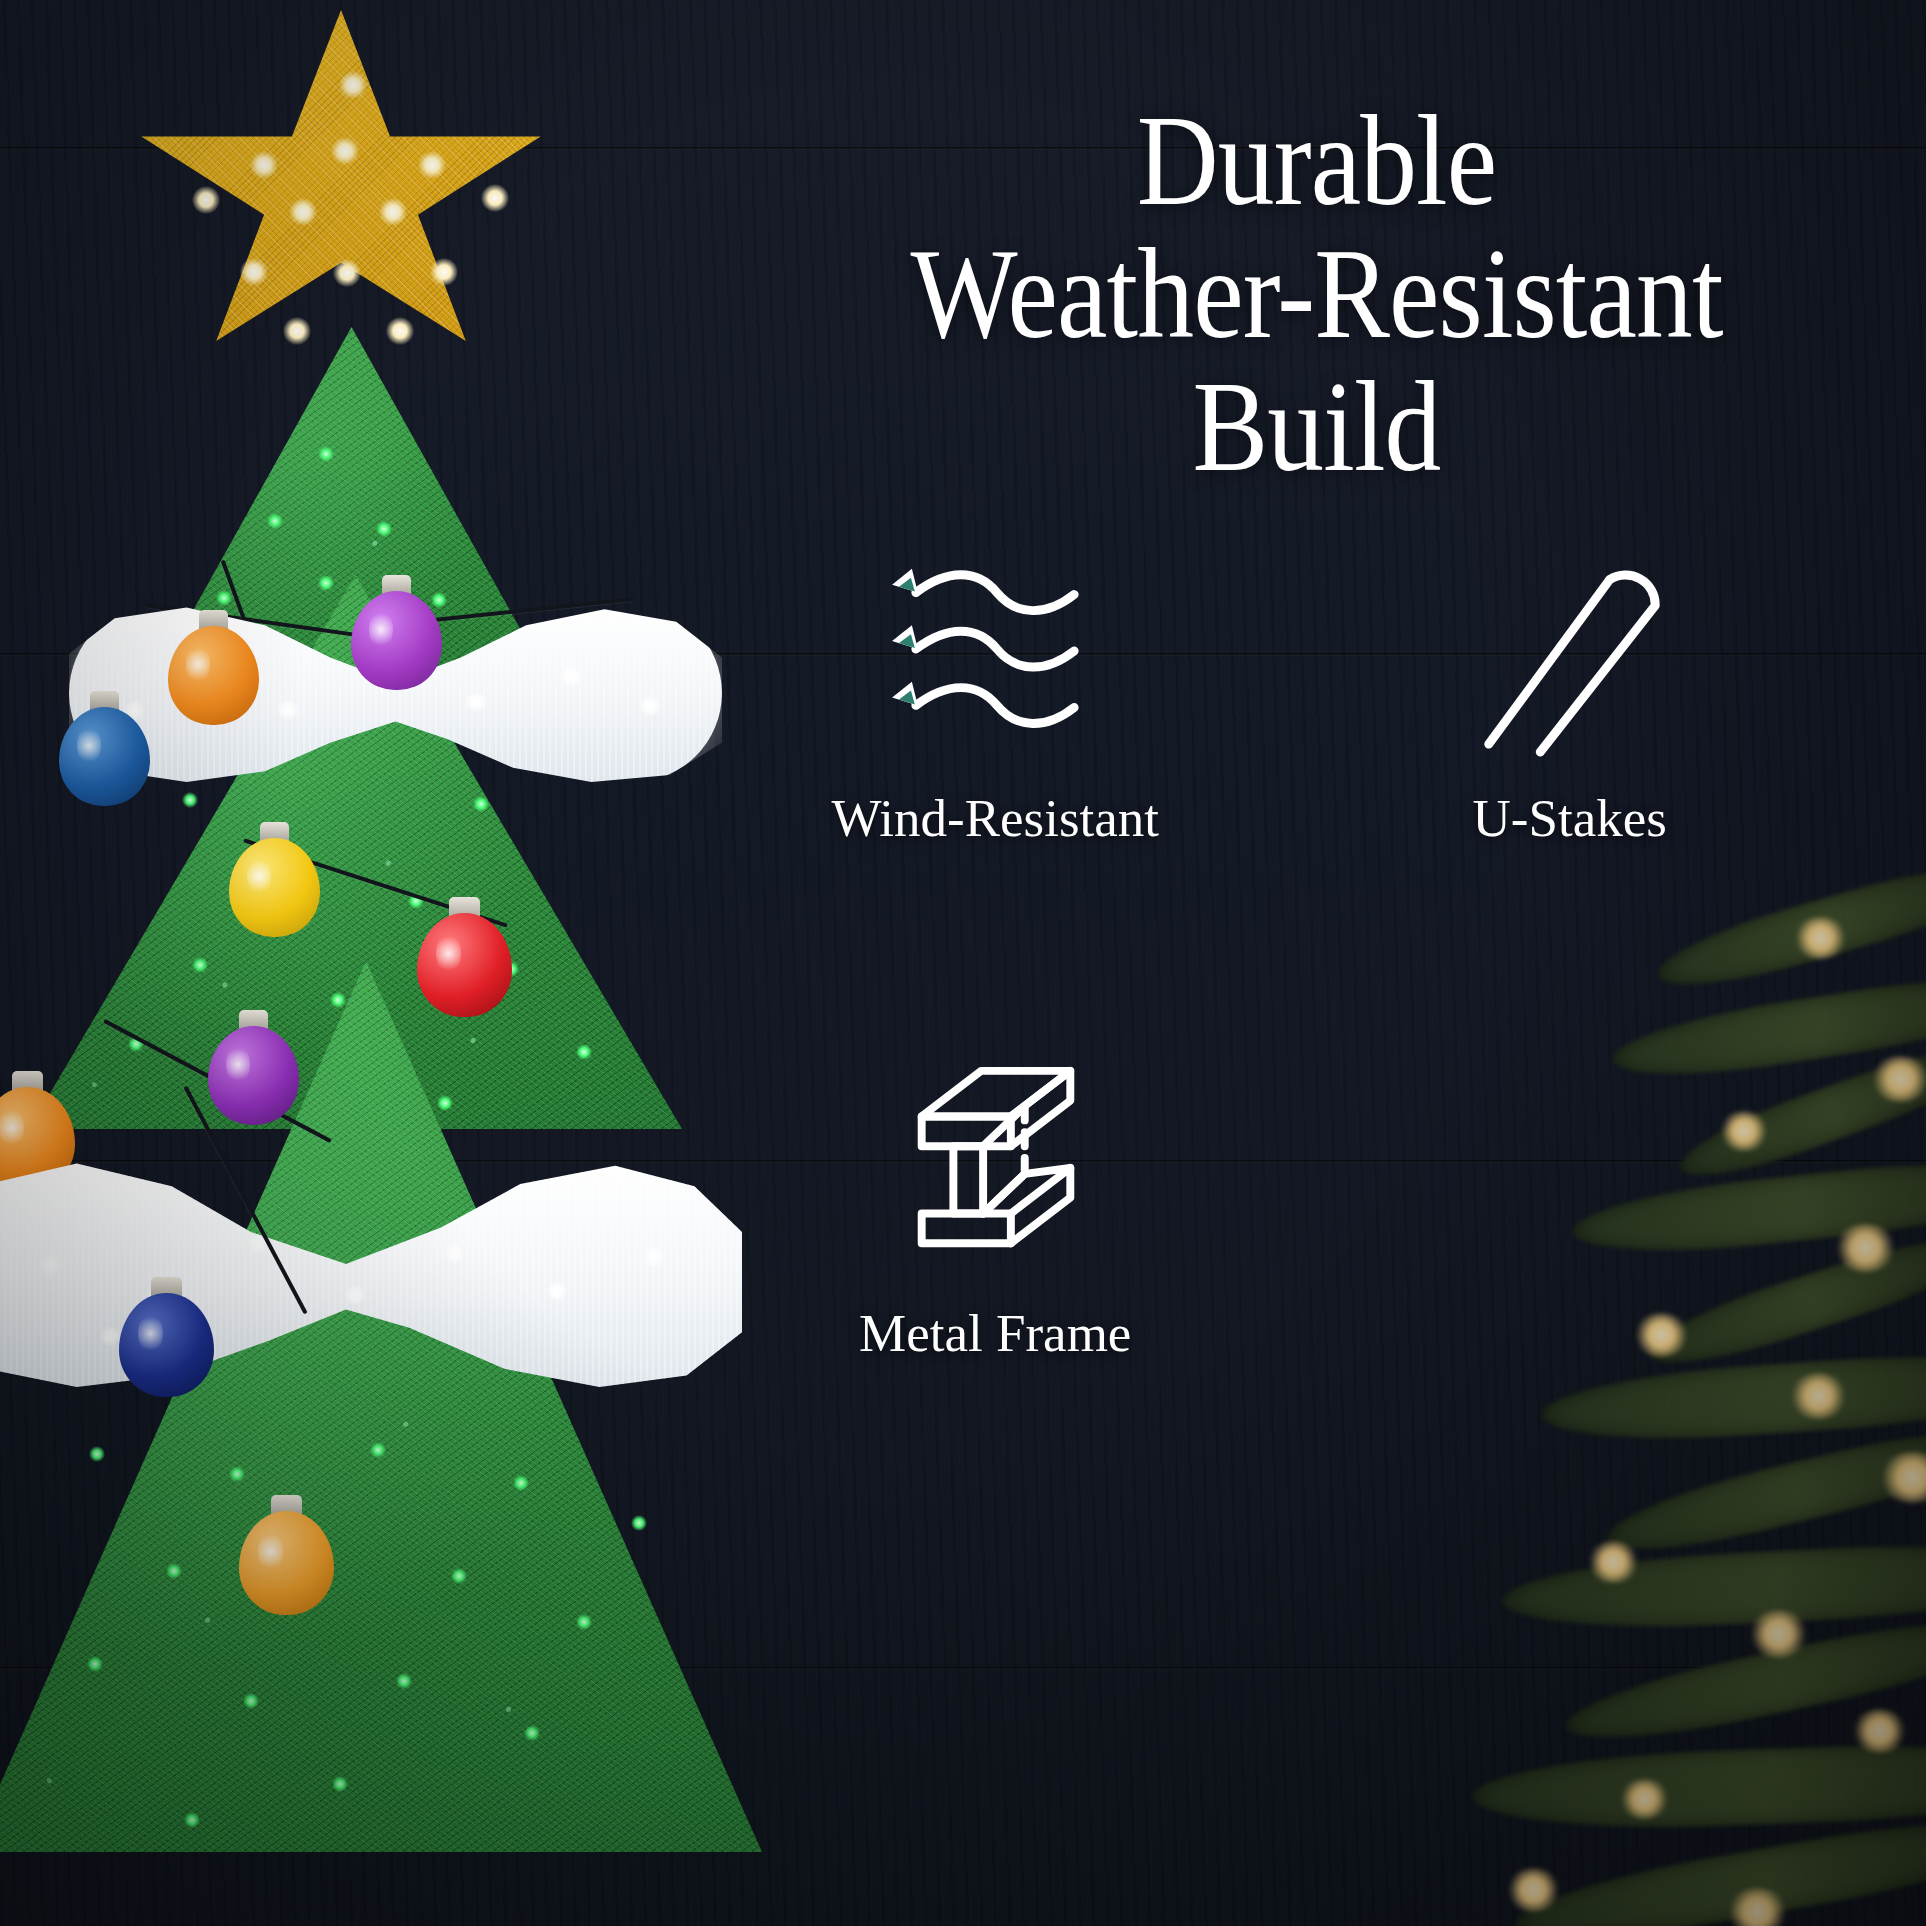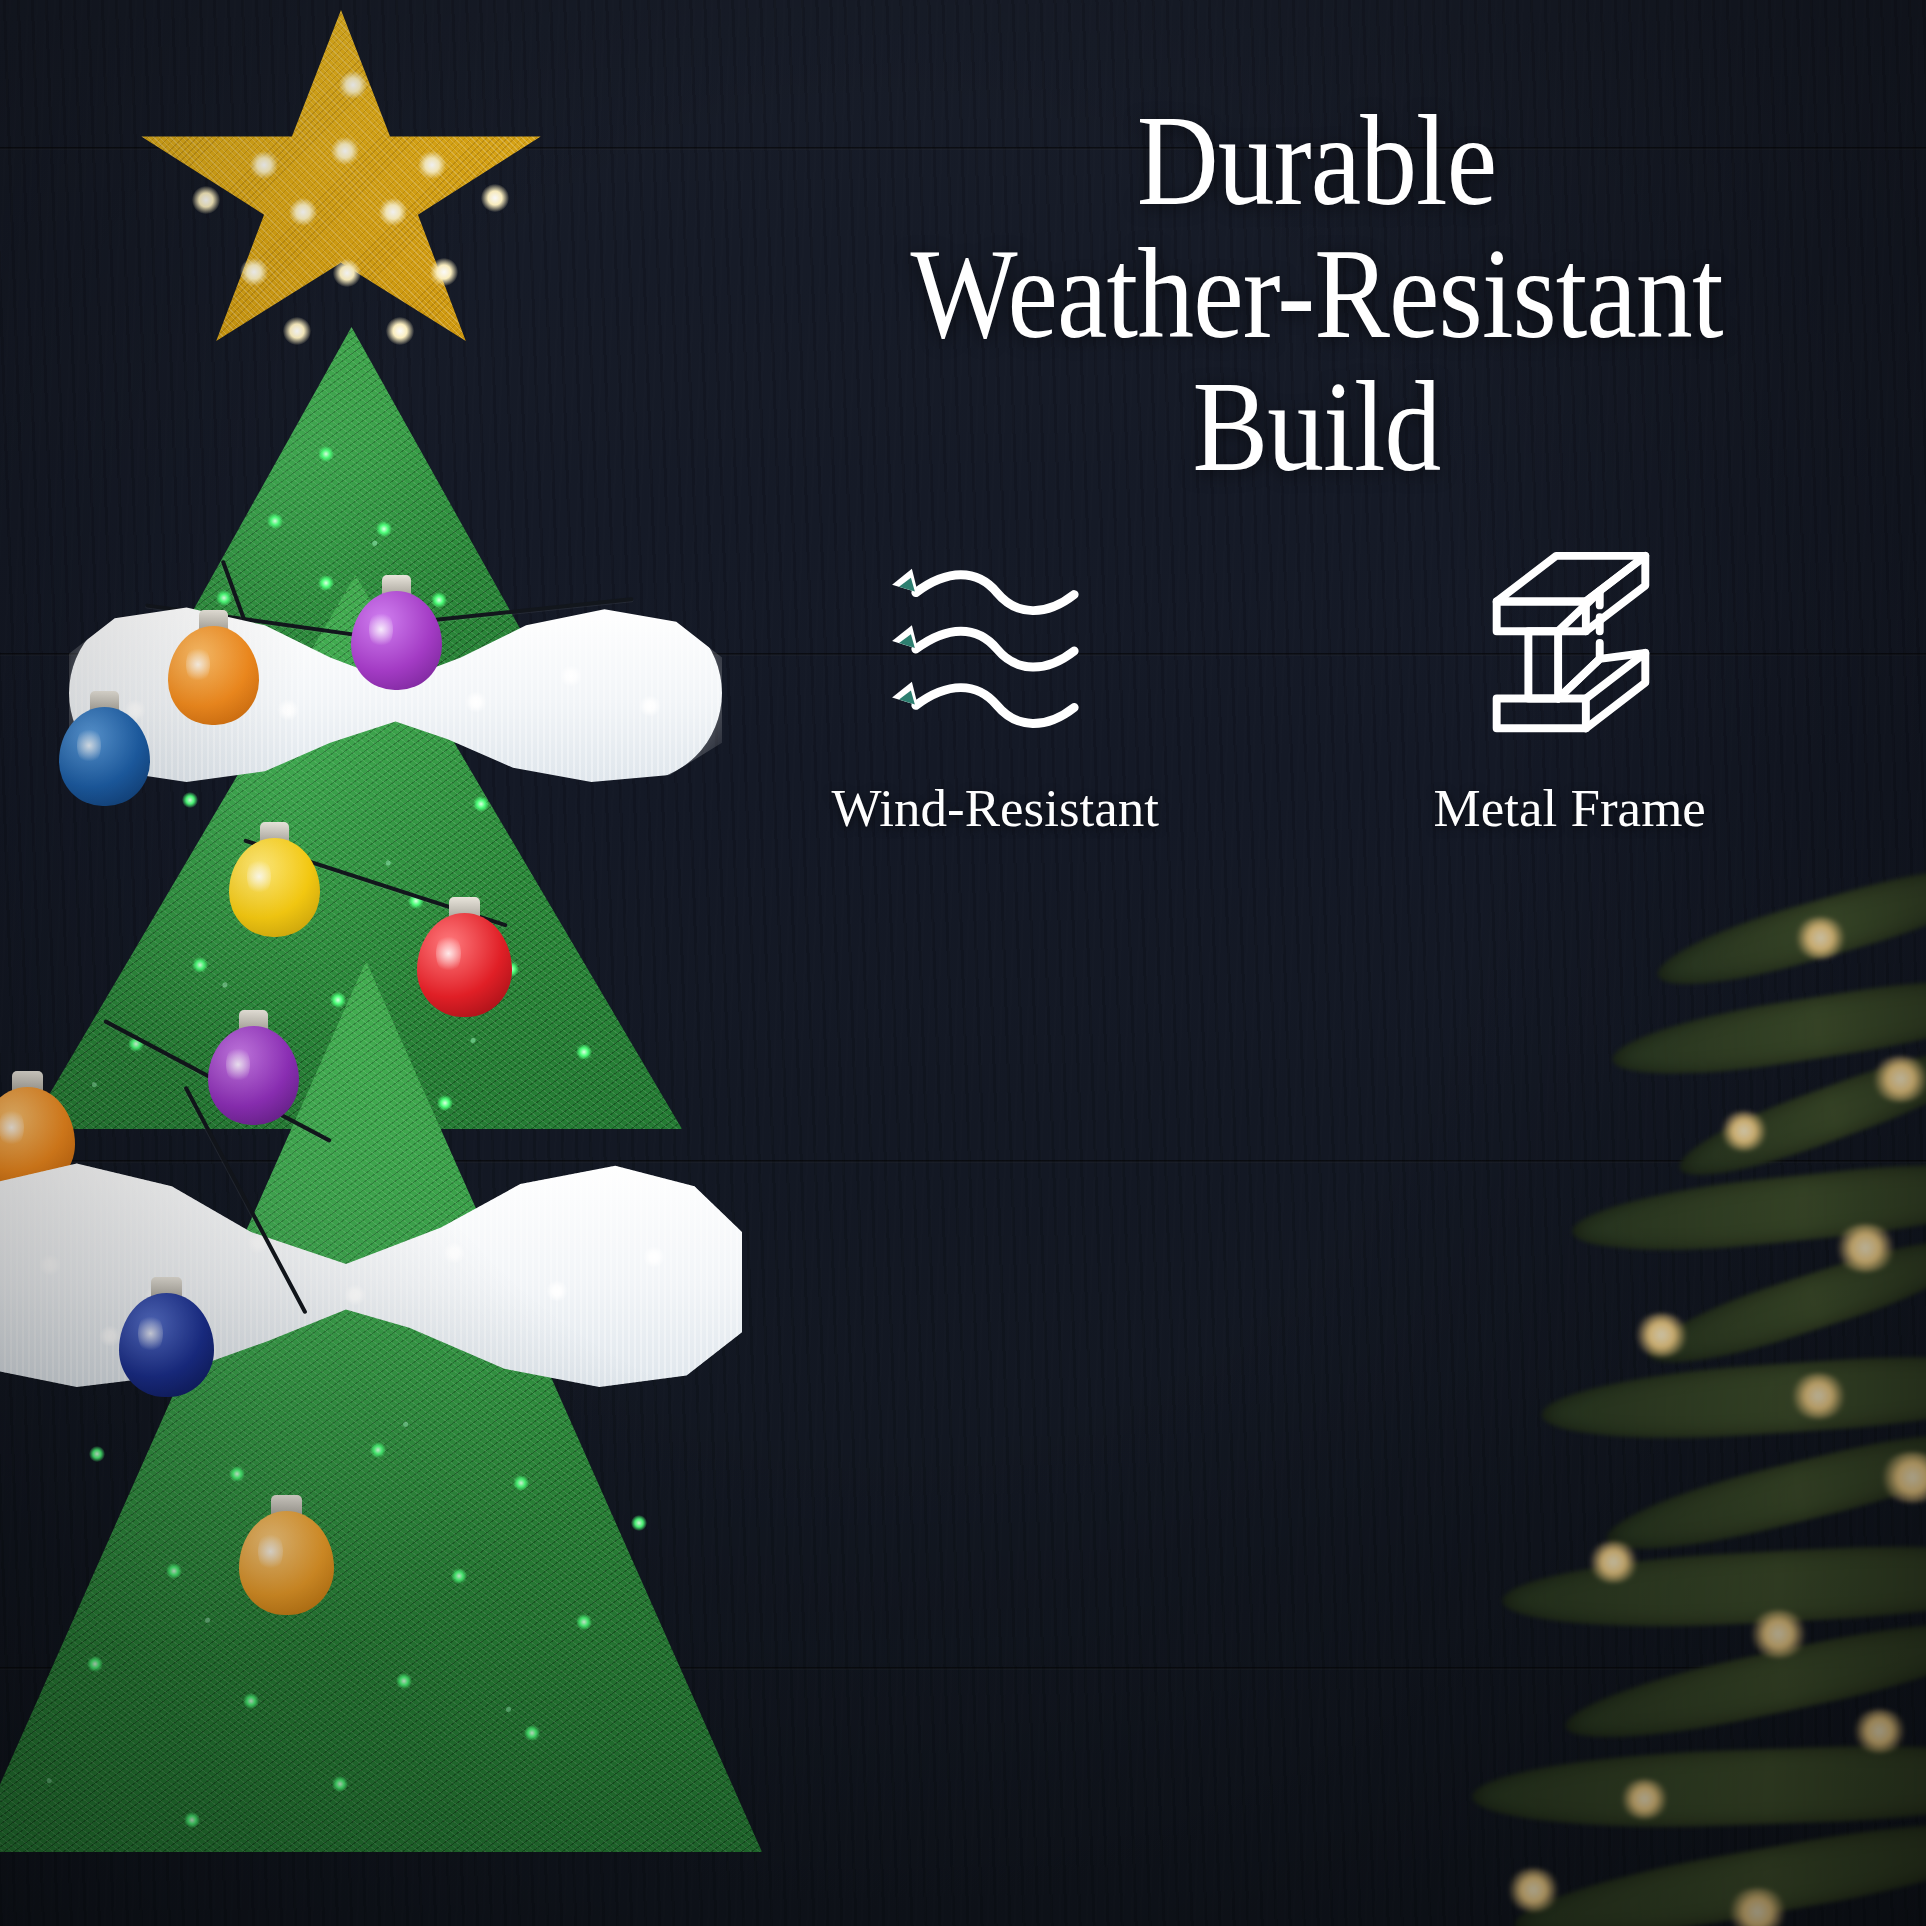--- a/index.html
+++ b/index.html
@@ -65,20 +65,21 @@
   .feature{
     display:flex;flex-direction:column;
     align-items:center;justify-content:flex-start;
   }
   .feature .ico{
     height:267px;width:297px;
     display:flex;align-items:center;justify-content:center;
   }
   .feature .ico svg{overflow:visible;}
   .feature .lab{
+    margin-top:10px;
     color:#fefefe;
     font-family:"Liberation Serif", serif;
     font-size:53px;
     line-height:1;
     white-space:nowrap;
     text-shadow:0 2px 10px rgba(0,0,0,.6);
   }
 
   
   .product{
@@ -419,20 +420,28 @@
             <path d="M29 37 L 13 32 L 25 23 Z"></path>
             <path d="M29 94 L 13 89 L 25 80 Z"></path>
             <path d="M29 151 L 13 146 L 25 137 Z"></path>
           </g>
         </svg>
       </div>
       <div class="lab">Wind-Resistant</div>
     </div>
 
 
+    <div class="feature">
+      <div class="ico">
+        <svg width="218" height="218" viewBox="0 0 220 220" fill="none">
+          <path d="M28 206 L 150 40 A 30 30 0 0 1 196 66 L 80 214" stroke="#ffffff" stroke-width="9" stroke-linecap="round" stroke-linejoin="round" fill="none"></path>
+        </svg>
+      </div>
+      <div class="lab">U-Stakes</div>
+    </div>
 
     <div class="feature">
       <div class="ico">
         <svg width="218" height="218" viewBox="0 0 220 220" fill="none">
           <g stroke="#ffffff" stroke-width="8" stroke-linejoin="round" stroke-linecap="round" fill="none">
 
             <path d="M36 62 L 96 16 L 186 16 L 126 62 Z"></path>
 
             <path d="M36 62 L 126 62 L 126 92 L 36 92 Z"></path>
 

